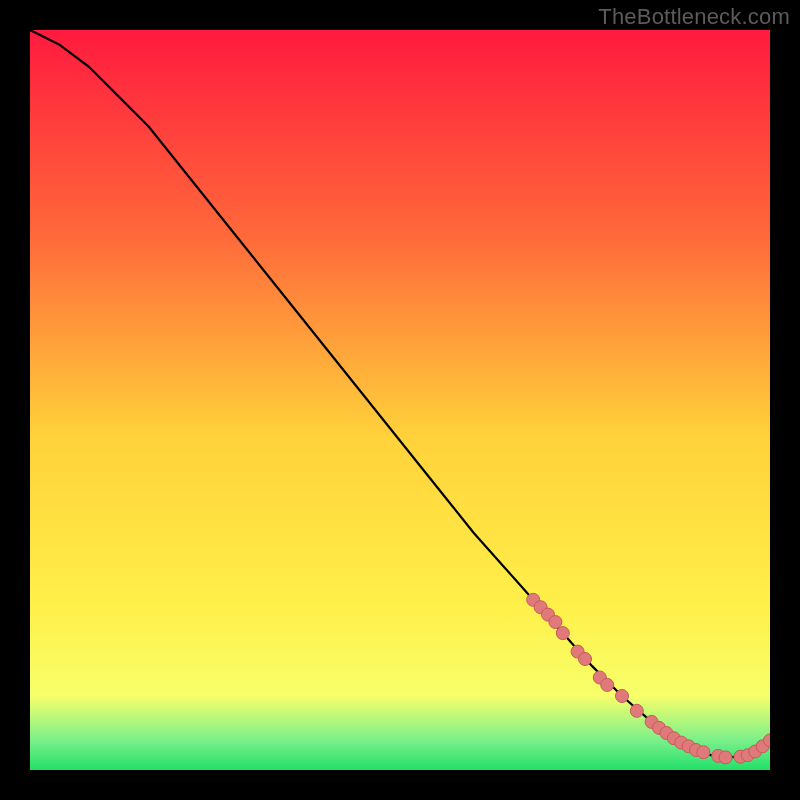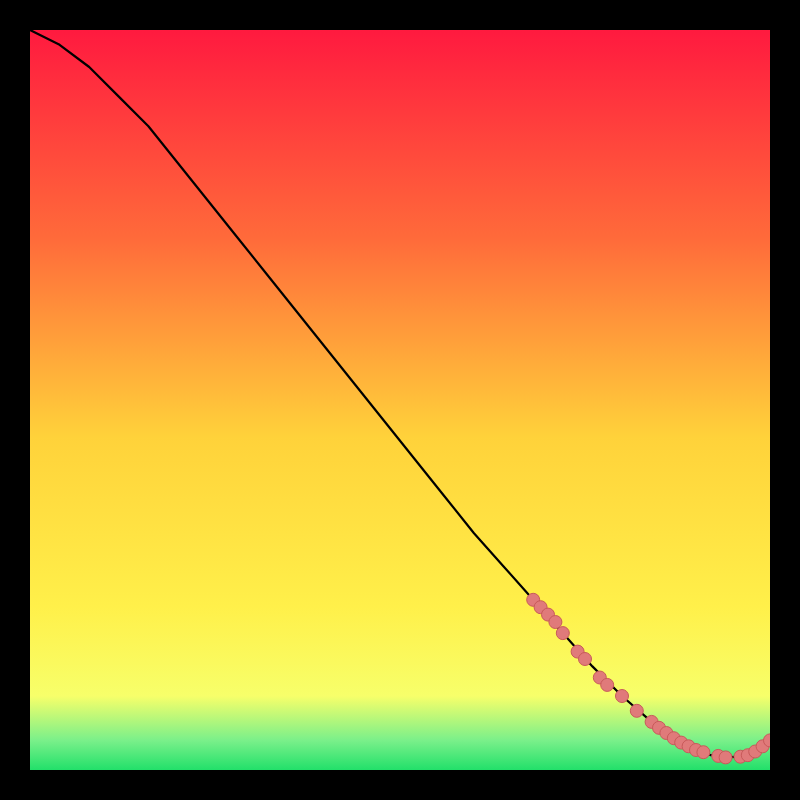--- a/index.html
+++ b/index.html
@@ -32,20 +32,21 @@
     top: 30px;
     width: 740px;
     height: 740px;
   }
   svg { display: block; }
 </style>
 </head>
 <body>
 
 <div class="stage">
+  <div class="attribution">TheBottleneck.com</div>
 
   <div class="plot">
     <svg id="chart-svg" width="740" height="740" viewBox="0 0 740 740" xmlns="http://www.w3.org/2000/svg">
       <defs>
         <linearGradient id="bgGrad" x1="0" y1="0" x2="0" y2="1">
           <stop id="g0" offset="0%" stop-color="#ff1a3f"></stop>
           <stop id="g1" offset="28%" stop-color="#ff6a3a"></stop>
           <stop id="g2" offset="55%" stop-color="#ffd23a"></stop>
           <stop id="g3" offset="78%" stop-color="#fff04a"></stop>
           <stop id="g4" offset="90%" stop-color="#f7ff6a"></stop>

